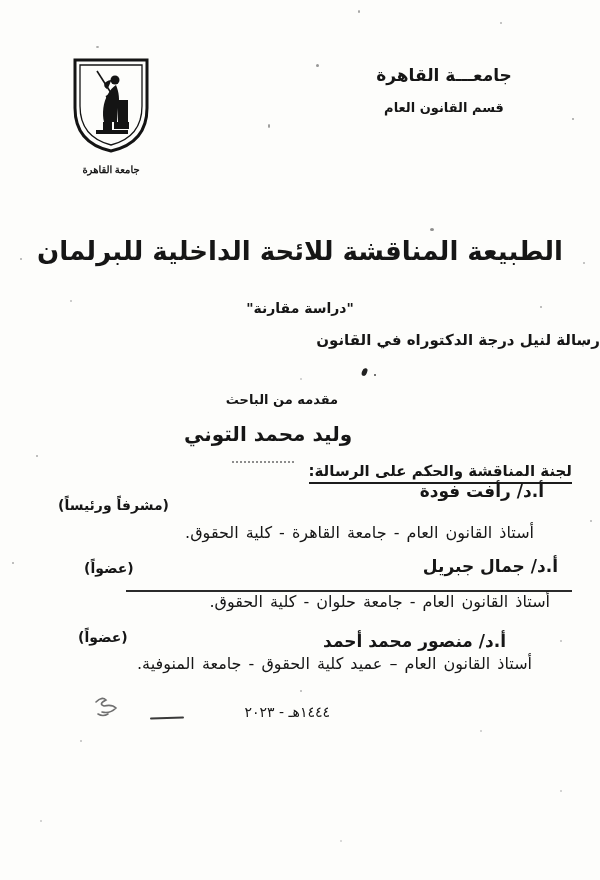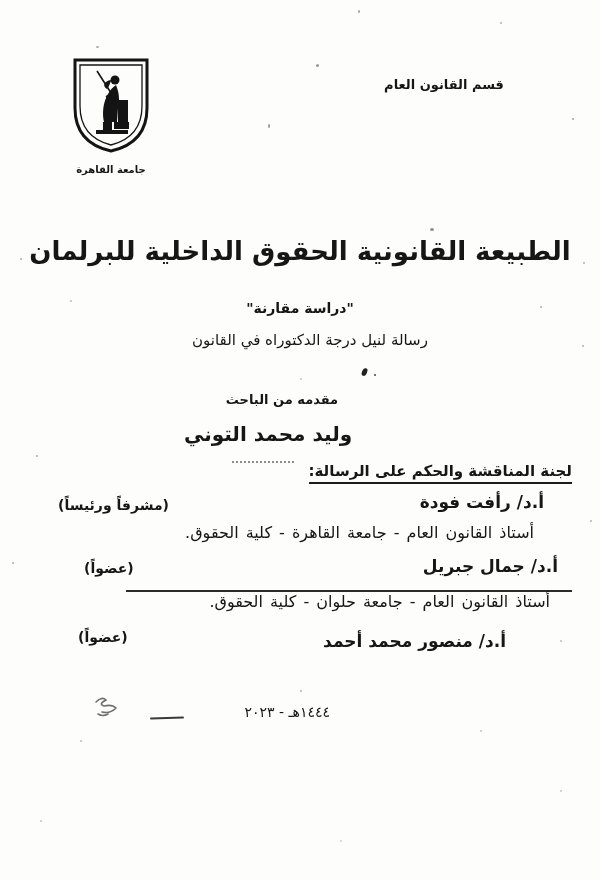--- a/index.html
+++ b/index.html
@@ -13,38 +13,38 @@
     overflow:hidden;
     margin:0 auto;
   }
   .abs{position:absolute;}
   
   .hdr{top:64px;right:76px;width:160px;text-align:center;}
   .hdr-line1,.hdr-line2{font-size:17px;font-weight:bold;line-height:23px;}
   .hdr-line2{margin-top:7px;}
   .hdr-line3{font-size:13px;font-weight:bold;margin-top:13px;}
   
-  .emblem{top:56px;left:68px;width:86px;text-align:center;}
+  .emblem{top:56px;left:68px;width:86px;text-align:center;font-family:Liberation Serif, serif;}
   .emblem-caption{font-size:10px;font-weight:bold;margin-top:4px;letter-spacing:0;}
   
   .title{top:236px;left:22px;right:22px;text-align:center;
          font-size:26px;font-weight:bold;letter-spacing:-0.5px;}
   .subtitle{top:300px;left:0;right:0;text-align:center;font-size:14px;font-weight:bold;}
-  .degree{top:331px;left:0;right:0;text-align:center;font-size:15px;font-weight:normal;margin-left:20px;}
+  .degree{top:331px;left:0;right:0;text-align:right;font-size:15px;font-weight:bold;margin-left:20px;}
   .presented{top:392px;left:0;right:36px;text-align:center;font-size:13px;font-weight:bold;}
   .author{top:422px;left:0;right:64px;text-align:center;font-size:20px;font-weight:bold;}
   .author-dashes{top:461px;left:232px;width:62px;height:0;
                  border-bottom:2px dotted #8d8d8d;}
   
   .committee-heading{top:462px;right:28px;font-size:15px;font-weight:bold;
                      border-bottom:2px solid #1c1c1c;padding-bottom:2px;}
   .m-name{font-size:17px;font-weight:bold;}
   .m-role{font-size:14px;font-weight:bold;}
   .m-aff{font-size:16px;word-spacing:2px;}
-  .m1-name{top:492px;right:56px;}
+  .m1-name{top:481px;right:56px;}
   .m1-role{top:497px;left:58px;}
   .m1-aff{top:523px;right:66px;}
   .m2-name{top:556px;right:42px;}
   .m2-role{top:560px;left:84px;}
   .m2-rule{top:590px;left:126px;width:446px;height:2px;background:#2b2b2b;}
   .m2-aff{top:592px;right:50px;}
   .m3-name{top:624px;right:94px;margin-top:7px;}
   .m3-role{top:629px;left:78px;}
   .m3-aff{top:654px;right:68px;}
   
@@ -55,20 +55,21 @@
             border-radius:60% 40% 50% 50%;transform:rotate(20deg);}
   .ink-dot{top:374px;left:374px;width:2px;height:2px;background:#444;border-radius:50%;}
   .speck{position:absolute;border-radius:50%;opacity:.55;}
 </style>
 </head>
 <body>
 
 <div class="page">
 
   <div class="abs hdr">
+    <div class="hdr-line1">جامعـــة القاهرة</div>
     <div class="hdr-line3">قسم القانون العام</div>
   </div>
 
   <div class="abs emblem">
     <span>
       <svg viewBox="0 0 82 100" width="82" height="100" aria-hidden="true">
         <path d="M5,4 H77 V52 Q77,87 41,95 Q5,87 5,52 Z" fill="none" stroke="#141414" stroke-width="3"></path>
         <path d="M10,9 H72 V50 Q72,81 41,89 Q10,81 10,50 Z" fill="none" stroke="#141414" stroke-width="1.3"></path>
         <g fill="#141414" stroke="#141414">
           <line x1="27" y1="15" x2="43" y2="40" stroke-width="1.6"></line>
@@ -79,21 +80,21 @@
           <rect x="48" y="44" width="10" height="23" stroke="none"></rect>
           <rect x="44" y="66" width="15" height="7" stroke="none"></rect>
           <rect x="33" y="66" width="9" height="8" stroke="none"></rect>
           <rect x="26" y="74" width="32" height="4" stroke="none"></rect>
         </g>
       </svg>
     </span>
     <div class="emblem-caption">جامعة القاهرة</div>
   </div>
 
-  <div class="abs title">الطبيعة القانونية الحقوق الداخلية للبرلمان</div>
+  <div class="abs title">الطبيعة المناقشة للائحة الداخلية للبرلمان</div>
 
   <div class="abs subtitle">"دراسة مقارنة"</div>
 
   <div class="abs degree">رسالة لنيل درجة الدكتوراه في القانون</div>
 
   <div class="abs ink-mark"></div>
   <div class="abs ink-dot"></div>
 
   <div class="abs author">وليد محمد التوني</div>
 
@@ -106,20 +107,21 @@
   <div class="abs m-role m1-role">(مشرفاً ورئيساً)</div>
   <div class="abs m-name m2-name">أ.د/ جمال جبريل</div>
 
   <div class="abs m-aff m1-aff">أستاذ القانون العام - جامعة القاهرة - كلية الحقوق.</div>
   <div class="abs m-role m2-role">(عضواً)</div>
   <div class="abs m2-rule"></div>
   <div class="abs m-aff m2-aff">أستاذ القانون العام - جامعة حلوان - كلية الحقوق.</div>
 
   <div class="abs m-name m3-name">أ.د/ منصور محمد أحمد</div>
   <div class="abs m-role m3-role">(عضواً)</div>
+  <div class="abs m-aff m3-aff">أستاذ القانون العام – عميد كلية الحقوق - جامعة المنوفية.</div>
 
   <div class="abs date">١٤٤٤هـ - ٢٠٢٣</div>
 
   <svg class="abs" style="top:694px;left:92px;" width="42" height="28" aria-hidden="true">
     <path d="M4,8 q6,-6 10,-2 q-8,4 -2,6 q8,-2 12,2 q-6,6 -14,4 M6,20 q5,3 10,0" fill="none" stroke="#6f6f6f" stroke-width="1.6" stroke-linecap="round"></path>
   </svg>
   <div class="abs short-line"></div>
 
   <div>
     <span class="speck" style="top:10px;left:358px;width:2px;height:3px;background:#555;"></span>

